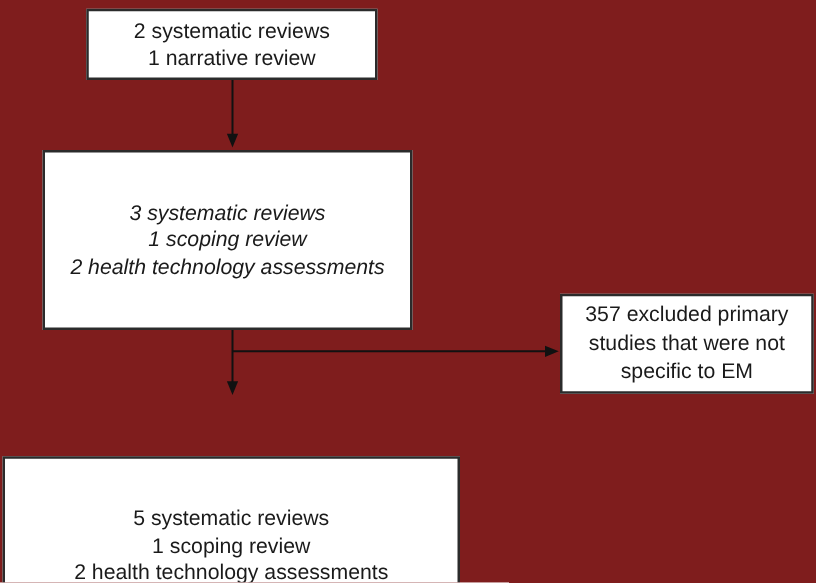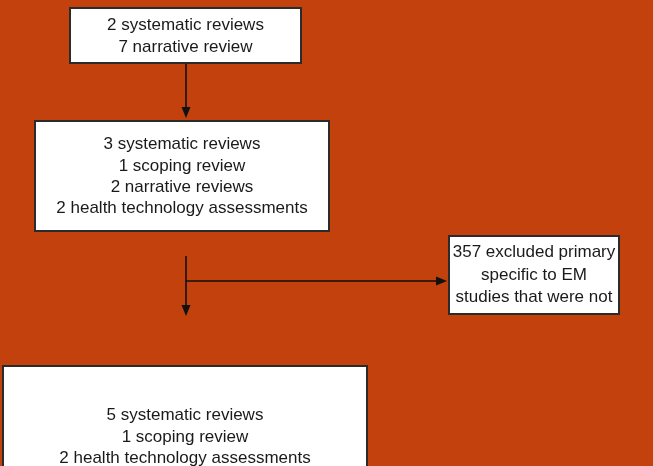--- a/index.html
+++ b/index.html
@@ -4,21 +4,21 @@
 <style>
   html, body {
     margin: 0;
     padding: 0;
     background: #ffffff;
   }
   .canvas {
     position: relative;
     width: 653px;
     height: 466px;
-    background: #c2410c;
+    background: #7f1d1d;
     font-family: "Liberation Sans", "DejaVu Sans", sans-serif;
     color: #1a1a1a;
     overflow: hidden;
   }
   .flow-box {
     position: absolute;
     box-sizing: border-box;
     background: #ffffff;
     border: 2px solid #2b2b2b;
     display: flex;
@@ -26,22 +26,22 @@
     justify-content: center;
     align-items: center;
     text-align: center;
     font-size: 17px;
     line-height: 1.26;
     padding: 2px 4px;
   }
   .flow-box span { display: block; white-space: nowrap; }
 
   .box-initial   { left: 69px;  top: 7px;   width: 233px; height: 57px; }
-  .box-screening { left: 34px;  top: 120px; width: 296px; height: 112px; }
-  .box-excluded  { left: 448px; top: 235px; width: 172px; height: 80px; line-height: 1.32; }
+  .box-screening { left: 34px;  top: 120px; width: 296px; height: 144px; font-style: italic; }
+  .box-excluded  { left: 448px; top: 235px; width: 203px; height: 80px; line-height: 1.32; }
   .box-included  { left: 2px;   top: 317px; width: 366px; height: 143px; margin-top: 48px; }
 
   .connectors {
     position: absolute;
     left: 0; top: 0;
     width: 653px;
     height: 466px;
     pointer-events: none;
   }
 </style>
@@ -58,34 +58,33 @@
     </g>
     <g fill="#111111" stroke="none">
       <polygon points="186,118 181.5,107 190.5,107"></polygon>
       <polygon points="186,316 181.5,305 190.5,305"></polygon>
       <polygon points="447,281 436,276.5 436,285.5"></polygon>
     </g>
   </svg>
 
   <div class="flow-box box-initial">
     <span>2 systematic reviews</span>
-    <span>7 narrative review</span>
+    <span>1 narrative review</span>
   </div>
 
   <div class="flow-box box-screening">
     <span>3 systematic reviews</span>
     <span>1 scoping review</span>
-    <span>2 narrative reviews</span>
     <span>2 health technology assessments</span>
   </div>
 
   <div class="flow-box box-excluded">
     <span>357 excluded primary</span>
+    <span>studies that were not</span>
     <span>specific to EM</span>
-    <span>studies that were not</span>
   </div>
 
   <div class="flow-box box-included">
     <span>5 systematic reviews</span>
     <span>1 scoping review</span>
     <span>2 health technology assessments</span>
   </div>
 
 </div>
 

